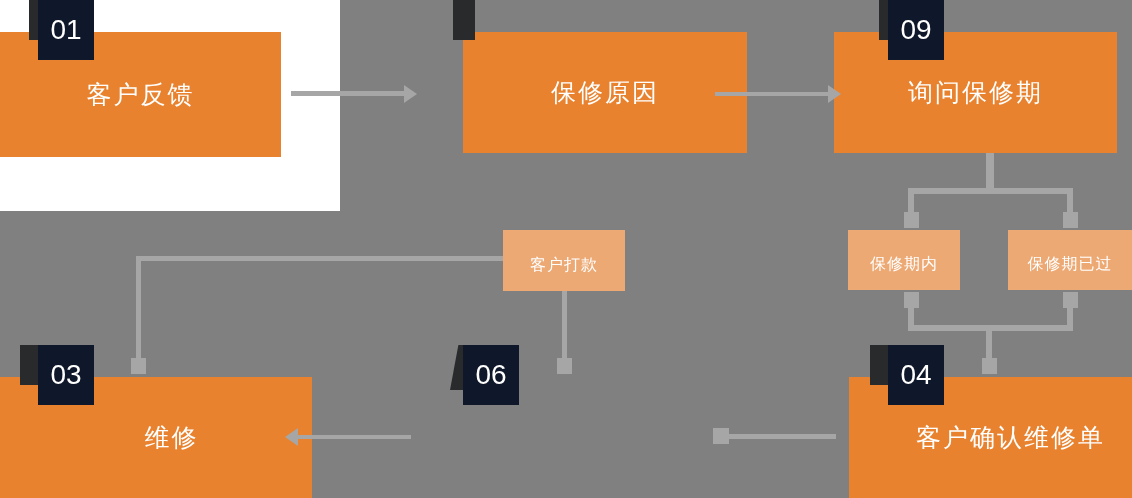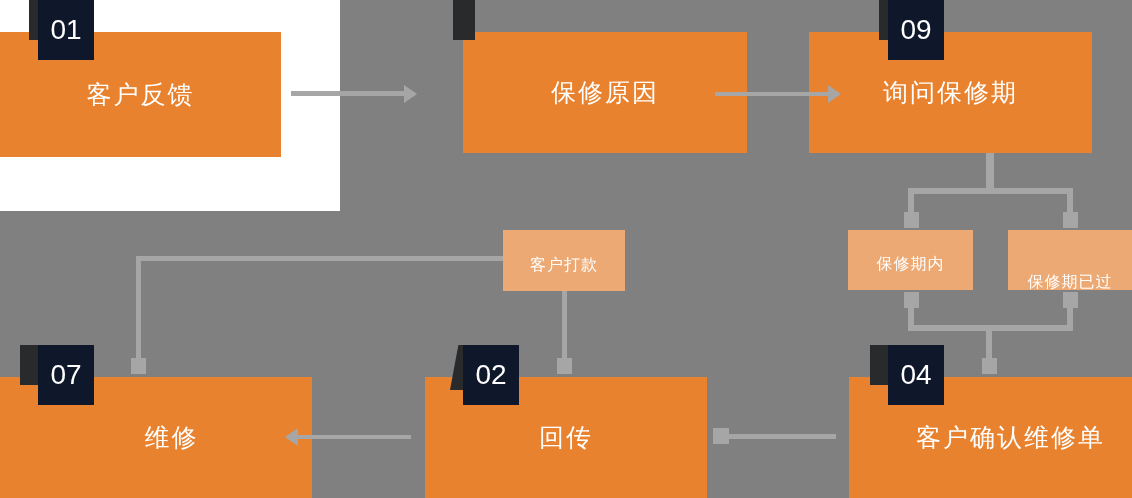--- a/index.html
+++ b/index.html
@@ -134,40 +134,40 @@
   <div class="arrow-right" style="left:404px; top:85px;"></div>
 
   <div class="step-box" style="left:423px; top:32px; width:284px; height:121px;margin-left:40px;">
     <span class="step-label">保修原因</span>
   </div>
   <div class="badge-shadow" style="left:453px; top:0px;"></div>
 
   <div class="conn" style="left:715px; top:92px; width:114px; height:4px;"></div>
   <div class="arrow-right" style="left:828px; top:85px;"></div>
 
-  <div class="step-box" style="left:809px; top:32px; width:283px; height:121px;">
+  <div class="step-box" style="left:834px; top:32px; width:283px; height:121px;">
     <span class="step-label">询问保修期</span>
   </div>
   <div class="badge-shadow" style="left:879px; top:0px;"></div>
   <div class="badge" style="left:888px; top:0px;">
     <span class="badge-num">09</span>
   </div>
 
   <div class="conn" style="left:986px; top:153px; width:8px; height:37px;"></div>
   <div class="conn" style="left:908px; top:188px; width:165px; height:6px;"></div>
   <div class="conn" style="left:908px; top:188px; width:6px; height:28px;"></div>
   <div class="conn" style="left:1067px; top:188px; width:6px; height:28px;"></div>
   <div class="endcap" style="left:904px; top:212px; width:15px; height:16px;"></div>
   <div class="endcap" style="left:1063px; top:212px; width:15px; height:16px;"></div>
 
-  <div class="sub-box" style="left:848px; top:230px; width:125px; height:60px;">
+  <div class="sub-box" style="left:848px; top:230px; width:112px; height:60px;">
     <span class="sub-label">保修期内</span>
   </div>
 
-  <div class="sub-box" style="left:1008px; top:230px; width:124px; height:60px;align-items:flex-end;">
+  <div class="sub-box" style="left:1008px; top:230px; width:124px; height:60px;">
     <span class="sub-label">保修期已过</span>
   </div>
 
   <div class="endcap" style="left:904px; top:292px; width:15px; height:16px;"></div>
   <div class="endcap" style="left:1063px; top:292px; width:15px; height:16px;"></div>
   <div class="conn" style="left:908px; top:300px; width:6px; height:30px;"></div>
   <div class="conn" style="left:1067px; top:300px; width:6px; height:30px;"></div>
   <div class="conn" style="left:908px; top:325px; width:165px; height:6px;"></div>
   <div class="conn" style="left:986px; top:325px; width:6px; height:38px;"></div>
   <div class="endcap" style="left:982px; top:358px; width:15px; height:16px;"></div>
@@ -176,37 +176,34 @@
     <span class="step-label">客户确认维修单</span>
   </div>
   <div class="badge-shadow" style="left:870px; top:345px;"></div>
   <div class="badge" style="left:888px; top:345px;">
     <span class="badge-num">04</span>
   </div>
 
   <div class="conn" style="left:722px; top:434px; width:114px; height:5px;"></div>
   <div class="endcap" style="left:713px; top:428px; width:16px; height:16px;"></div>
 
-  <div class="step-box" style="left:425px; top:377px; width:282px; height:121px;">
-    <span class="step-label">回传</span>
-  </div>
   <div class="badge-shadow slant" style="left:450px; top:345px; height:45px;"></div>
   <div class="badge" style="left:463px; top:345px;">
-    <span class="badge-num">02</span>
+    <span class="badge-num">06</span>
   </div>
 
   <div class="conn" style="left:297px; top:435px; width:114px; height:4px;"></div>
   <div class="arrow-left" style="left:285px; top:428px;"></div>
 
   <div class="step-box" style="left:0px; top:377px; width:281px; height:121px;padding-left:31px;">
     <span class="step-label">维修</span>
   </div>
   <div class="badge-shadow" style="left:20px; top:345px;"></div>
   <div class="badge" style="left:38px; top:345px;">
-    <span class="badge-num">07</span>
+    <span class="badge-num">03</span>
   </div>
 
   <div class="sub-box" style="left:503px; top:230px; width:122px; height:61px;">
     <span class="sub-label">客户打款</span>
   </div>
 
   <div class="conn" style="left:136px; top:256px; width:370px; height:5px;"></div>
   <div class="conn" style="left:136px; top:256px; width:5px; height:107px;"></div>
   <div class="endcap" style="left:131px; top:358px; width:15px; height:16px;"></div>
 

